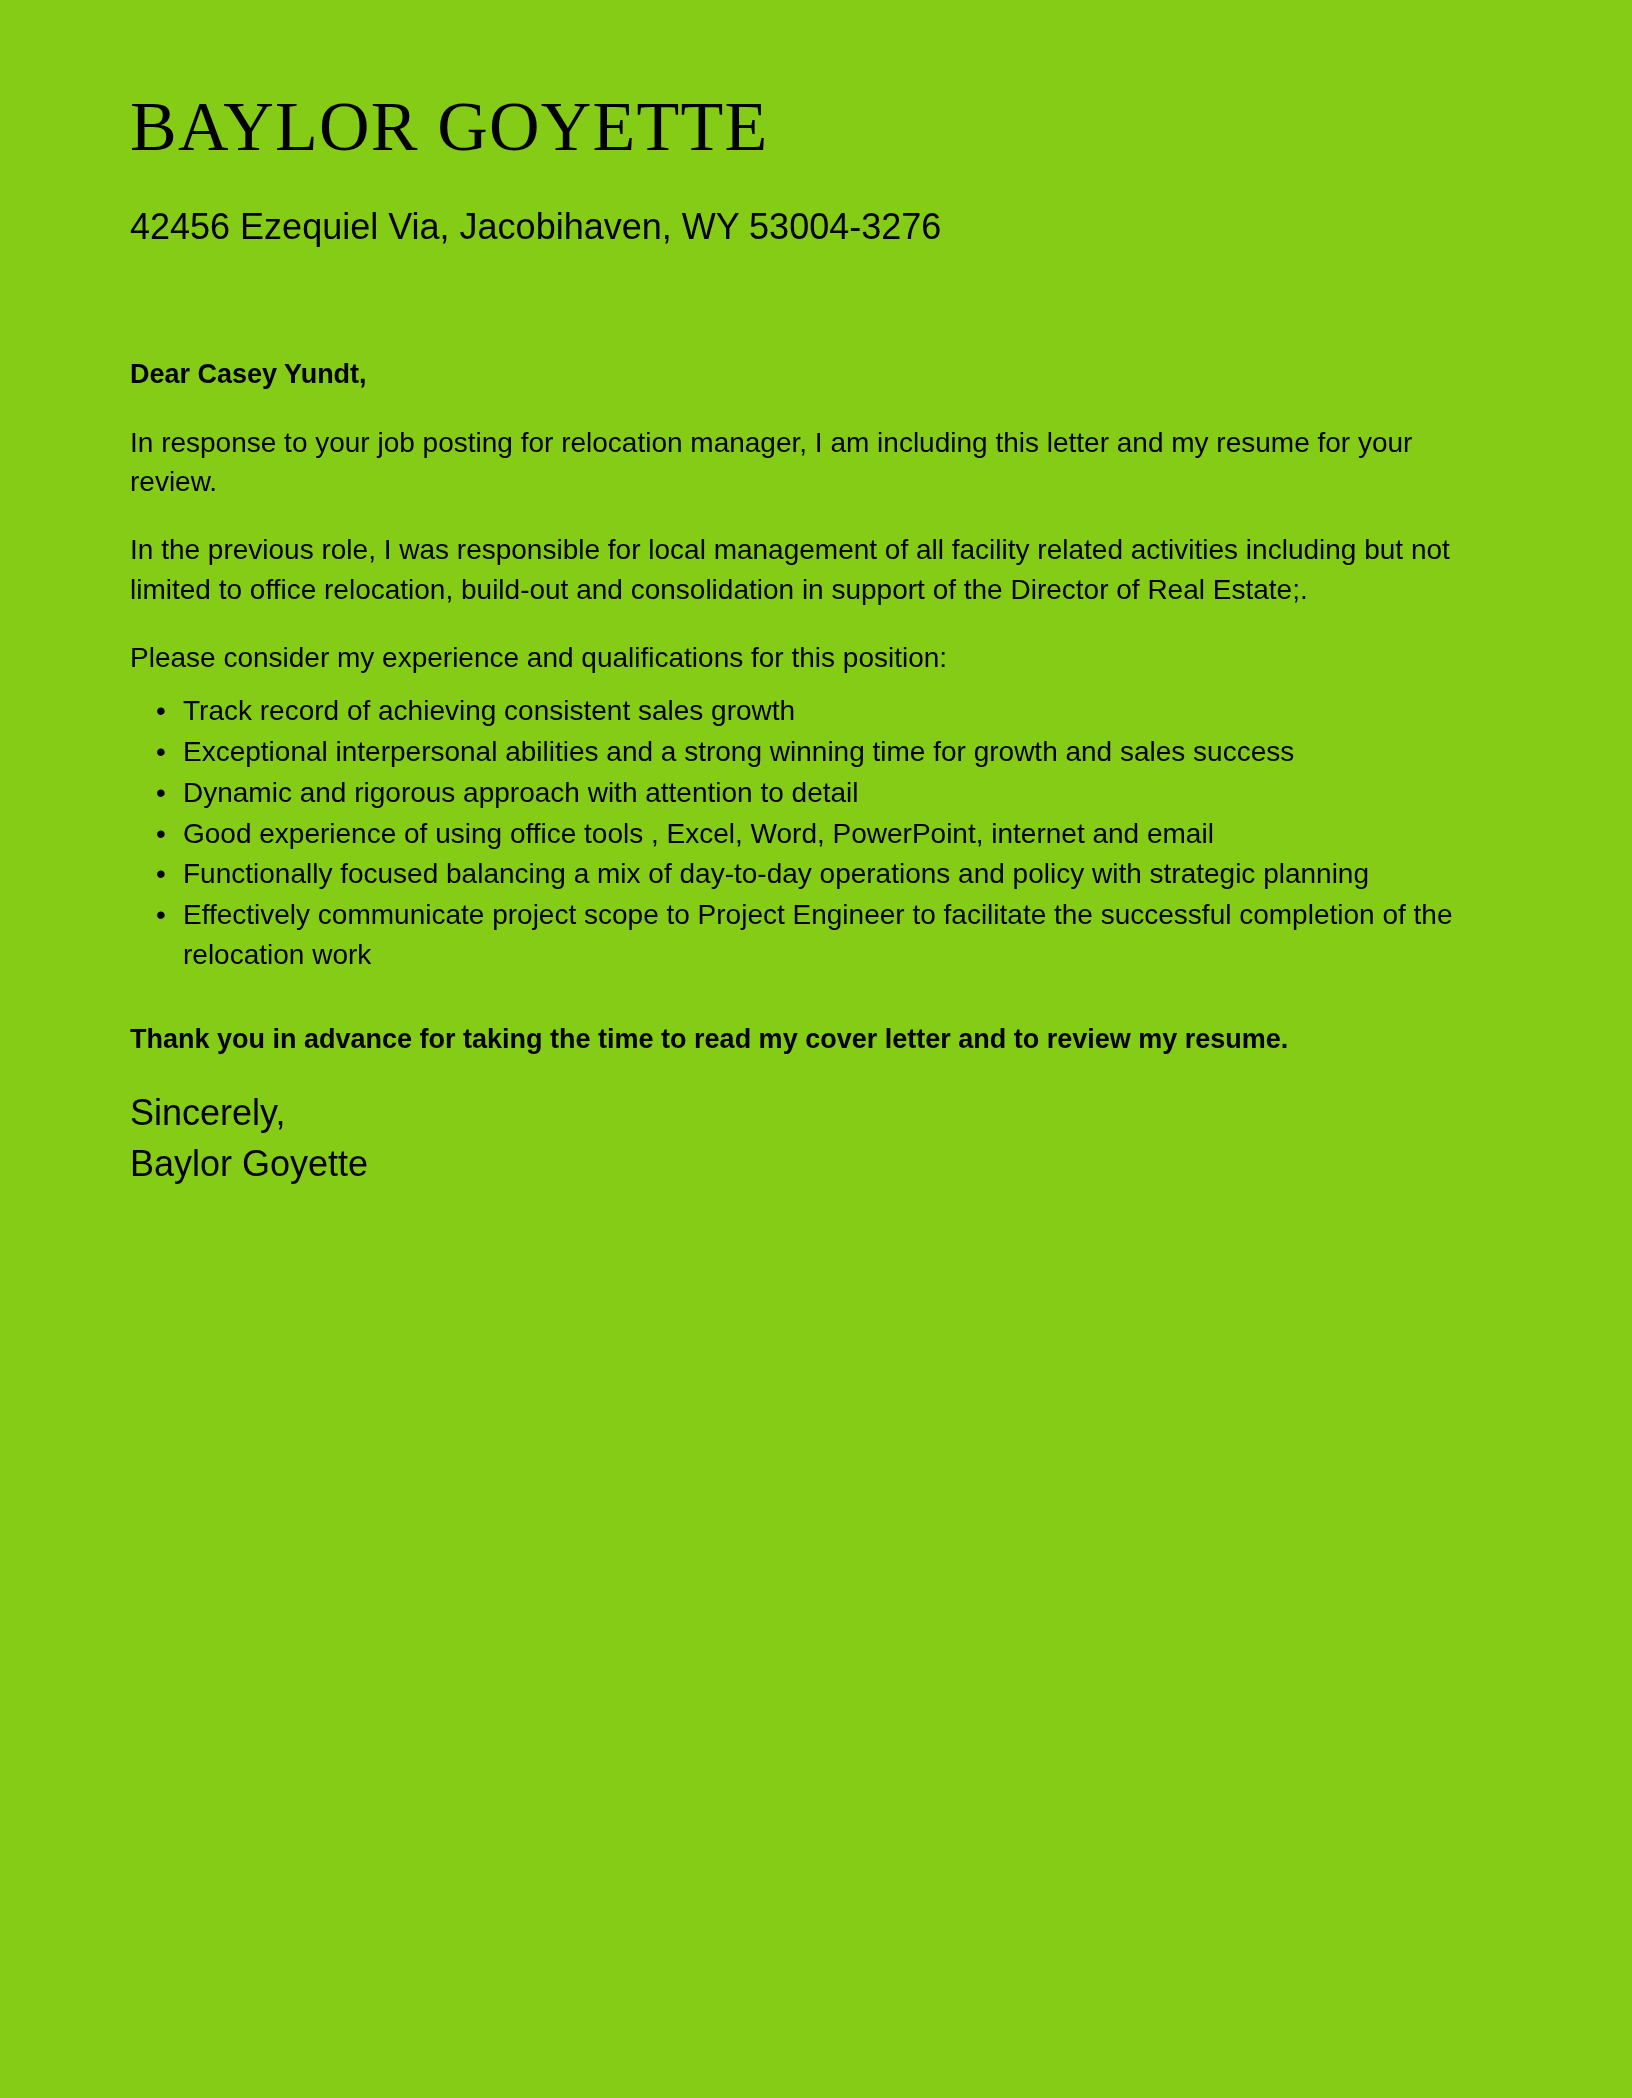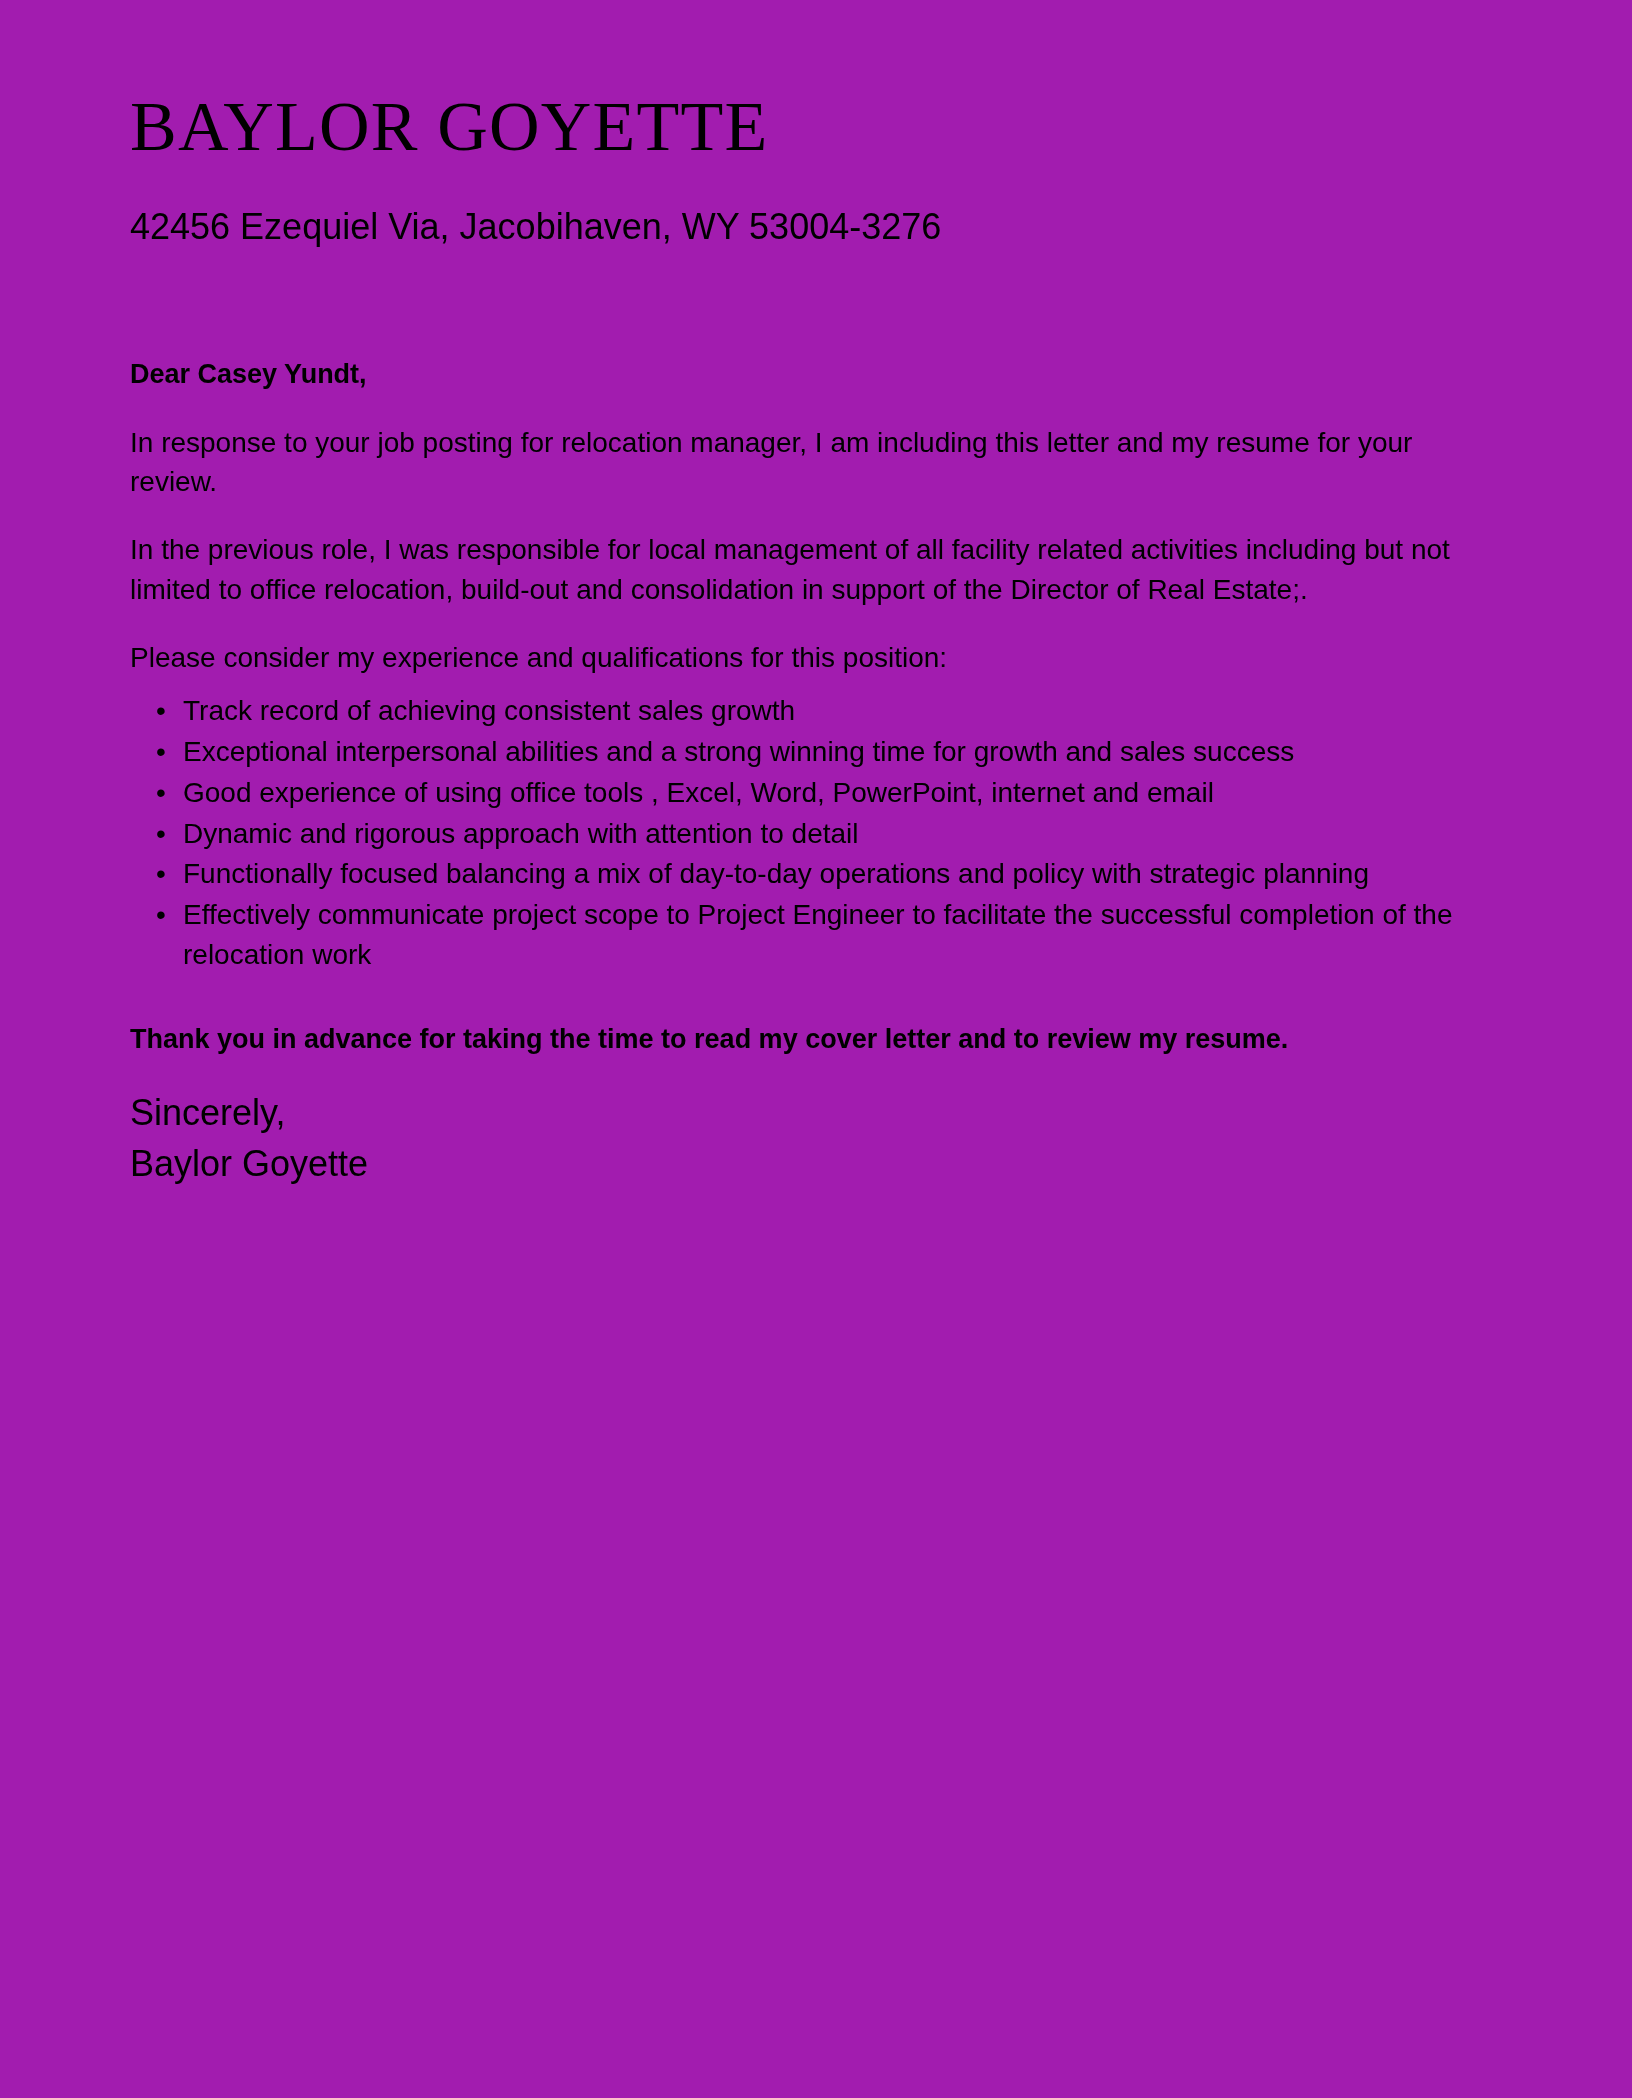--- a/index.html
+++ b/index.html
@@ -11,21 +11,21 @@
     width: 1632px;
     height: 2098px;
     font-family: "Liberation Sans", sans-serif;
     color: #000000;
     -webkit-font-smoothing: antialiased;
   }
   .page {
     position: relative;
     width: 1632px;
     height: 2098px;
-    background: #a21caf;
+    background: #84cc16;
     box-sizing: border-box;
     padding: 0;
     overflow: hidden;
   }
   .letter {
     position: absolute;
     left: 130px;
     top: 0;
     width: 1372px;
   }
@@ -120,22 +120,22 @@
 
     <p class="body-paragraph">In response to your job posting for relocation manager, I am including this letter and my resume for your review.</p>
 
     <p class="body-paragraph">In the previous role, I was responsible for local management of all facility related activities including but not limited to office relocation, build-out and consolidation in support of the Director of Real Estate;.</p>
 
     <p class="body-paragraph">Please consider my experience and qualifications for this position:</p>
 
     <ul class="qualification-list">
       <li>Track record of achieving consistent sales growth</li>
       <li>Exceptional interpersonal abilities and a strong winning time for growth and sales success</li>
+      <li>Dynamic and rigorous approach with attention to detail</li>
       <li>Good experience of using office tools , Excel, Word, PowerPoint, internet and email</li>
-      <li>Dynamic and rigorous approach with attention to detail</li>
       <li>Functionally focused balancing a mix of day-to-day operations and policy with strategic planning</li>
       <li>Effectively communicate project scope to Project Engineer to facilitate the successful completion of the relocation work</li>
     </ul>
 
     <p class="closing-statement">Thank you in advance for taking the time to read my cover letter and to review my resume.</p>
 
     <p class="signoff">
       <span class="sig-line">Sincerely,</span>
       <span class="sig-line">Baylor Goyette</span>
     </p>

